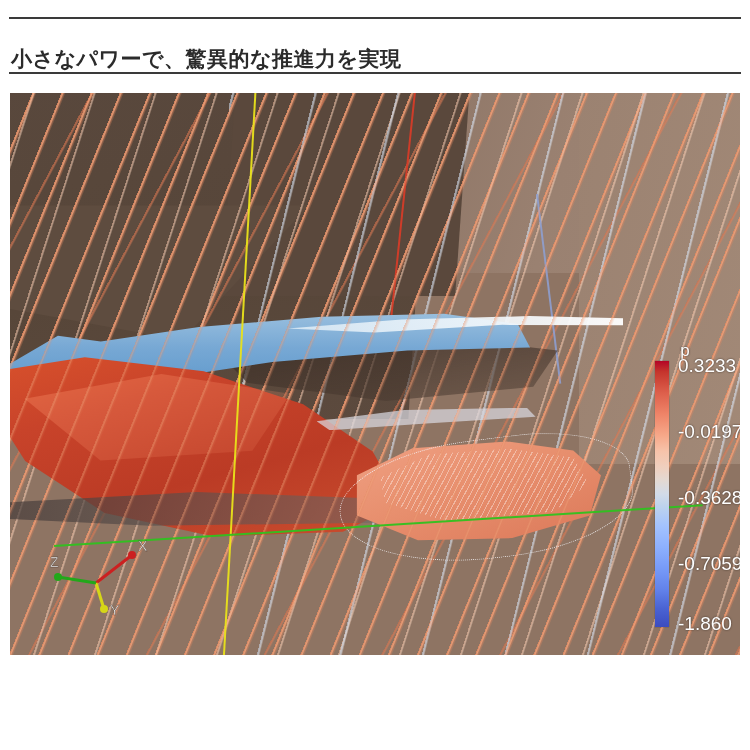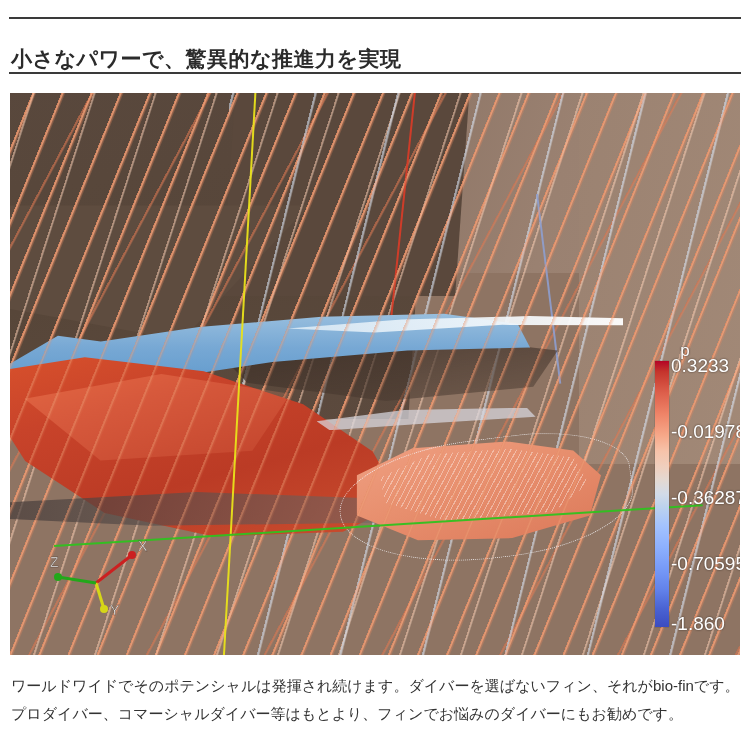--- a/index.html
+++ b/index.html
@@ -390,21 +390,21 @@
       #a3c2fe 62%,
       #8db0fe 70%,
       #779af7 78%,
       #6282ea 86%,
       #4a63d3 93%,
       #3b4cc0 100%);
     box-shadow: 0 0 1px rgba(0,0,0,0.5);
   }
   .cb-tick {
     position: absolute;
-    left: 25px;
+    left: 32px;
     font-size: 19px;
     line-height: 19px;
     color: #ffffff;
     white-space: nowrap;
     text-shadow: 0 0 2px rgba(40,30,25,0.85);
     text-align: center;
   }
 
   
   .body-copy {
@@ -480,18 +480,14 @@
       <div class="cb-bar"></div>
       <div class="cb-tick" style="top:14px">0.3233</div>
       <div class="cb-tick" style="top:80px">-0.019784</div>
       <div class="cb-tick" style="top:146px">-0.36287</div>
       <div class="cb-tick" style="top:212px">-0.70595</div>
       <div class="cb-tick" style="top:272px">-1.860</div>
     </div>
 
   </div>
 
-  <div class="body-copy">
-    <p>ワールドワイドでそのポテンシャルは発揮され続けます。ダイバーを選ばないフィン、それがbio-finです。</p>
-    <p>プロダイバー、コマーシャルダイバー等はもとより、フィンでお悩みのダイバーにもお勧めです。</p>
-  </div>
 
 </div>
 
 </body></html>

